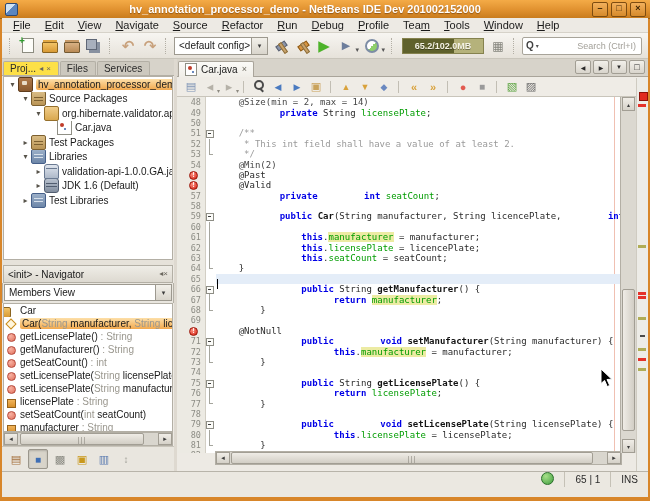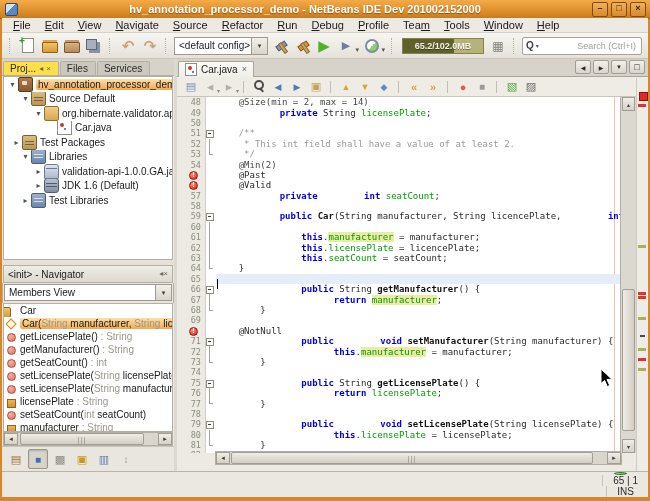--- a/index.html
+++ b/index.html
@@ -210,21 +210,21 @@
   .vs-thumb{position:absolute;left:1px;right:1px;top:192px;height:140px;
     background:linear-gradient(90deg,#efece6,#d2cec5);border:1px solid #a29e94;border-radius:2px;}
   .stripe{position:absolute;right:0;top:-19px;bottom:0;width:11px;background:#edece7;border-left:1px solid #cfcbc1;}
   .stripe-top{position:absolute;left:2px;top:14px;width:7px;height:7px;background:#e02b20;border:1px solid #8d120a;}
   .smark{position:absolute;left:1px;width:8px;height:3px;}
   .smark.red{background:#e5322a;}
   .smark.olive{background:#b0ad56;}
   .smark.dark{left:3px;width:5px;height:2px;background:#4a4a4a;}
   
   .statusbar{height:25px;border-top:1px solid #b8b4aa;background:#ebe8e1;display:flex;align-items:center;font-size:10px;color:#2a2a2a;}
-  .sb-right{margin-left:auto;display:flex;align-items:center;height:100%;flex-direction:column;}
+  .sb-right{margin-left:auto;display:flex;height:100%;}
   .sb-ic{width:11px;height:11px;border-radius:50%;background:radial-gradient(circle at 35% 30%,#a8e08a,#3f9e3f);
     border:1px solid #2a6e2a;margin-right:10px;}
   .sb-cell{border-left:1px solid #c5c1b6;height:60%;display:flex;align-items:center;padding:0 10px;}
   
   .mouse{position:absolute;left:600px;top:369px;z-index:99;pointer-events:none;}
 </style>
 </head>
 <body>
 
 <div class="titlebar">
@@ -314,33 +314,33 @@
         </div>
       <div class="proj-panel">
           <div class="tree-row" style="padding-left: 3px;">
             <span class="arr open"></span>
             <span class="ic ic-project"></span>
             <span class="tsel">hv_annotation_processor_dem</span>
           </div>
           <div class="tree-row" style="padding-left: 16px;">
             <span class="arr open"></span>
             <span class="ic ic-src-packages"></span>
-            <span>Source Default</span>
+            <span>Source Packages</span>
           </div>
           <div class="tree-row" style="padding-left: 29px;">
             <span class="arr open"></span>
             <span class="ic ic-package"></span>
             <span>org.hibernate.validator.ap.dem</span>
           </div>
           <div class="tree-row" style="padding-left: 42px;">
             <span class="arr"></span>
             <span class="ic ic-java-file"></span>
             <span>Car.java</span>
           </div>
-          <div class="tree-row" style="padding-left: 7px;">
+          <div class="tree-row" style="padding-left: 16px;">
             <span class="arr closed"></span>
             <span class="ic ic-test-packages"></span>
             <span>Test Packages</span>
           </div>
           <div class="tree-row" style="padding-left: 16px;">
             <span class="arr open"></span>
             <span class="ic ic-libraries"></span>
             <span>Libraries</span>
           </div>
           <div class="tree-row" style="padding-left: 29px;">

